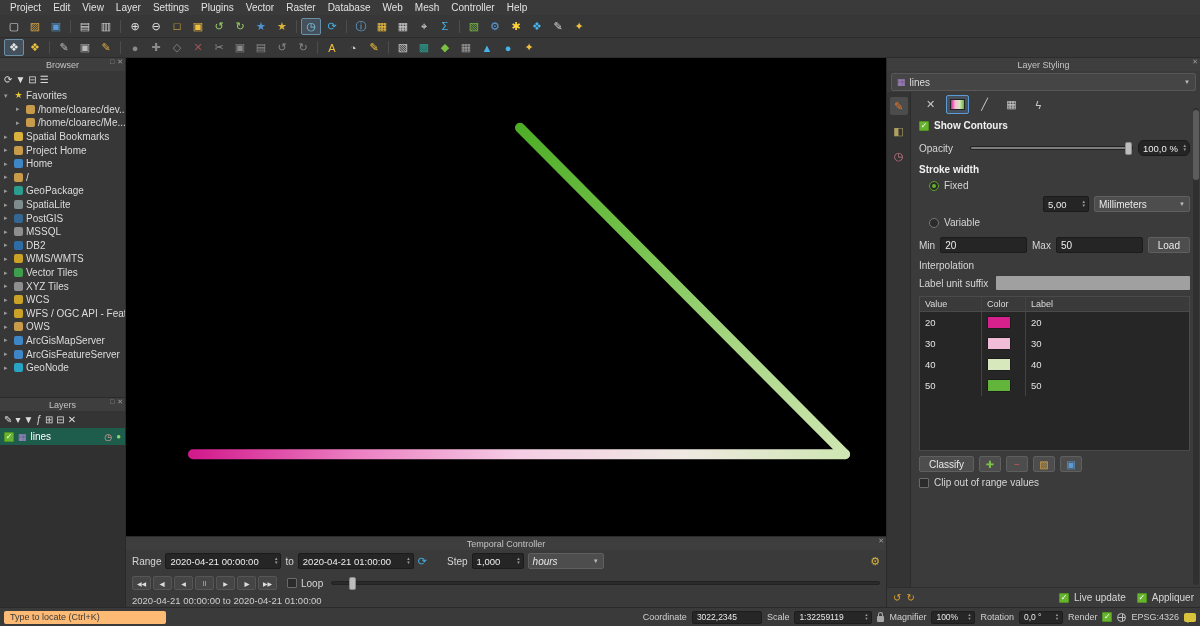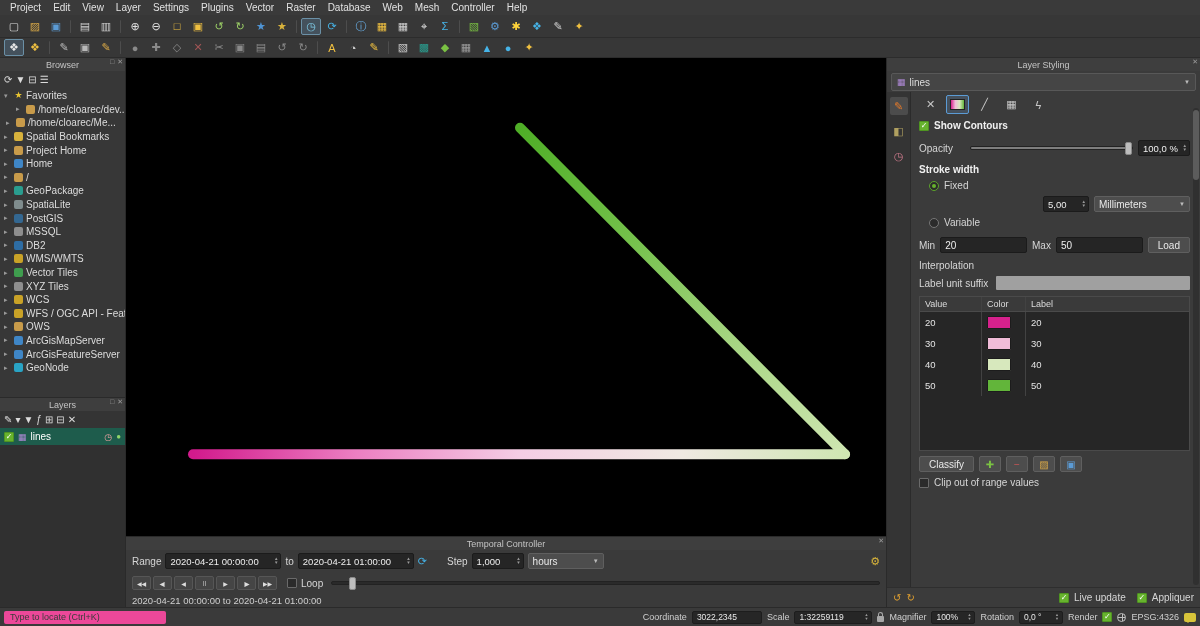--- a/index.html
+++ b/index.html
@@ -109,21 +109,21 @@
   .swatch { width:24px; height:13px; border:1px solid #1c1c1c; border-radius:1px; }
   .sbtn { width:22px; height:16px; background:#4d4d4d; border:1px solid #5f5f5f; border-radius:2px;
           display:flex; align-items:center; justify-content:center; font-size:10px; }
   #styling-bottom { height:20px; flex:0 0 20px; border-top:1px solid #2e2e2e; display:flex; align-items:center; gap:5px; padding:0 6px; font-size:10px; }
   #styling-scrollbar { position:absolute; right:1px; top:50px; bottom:22px; width:6px; background:#303030; border-radius:3px; }
   #styling-scrollbar .thumb { position:absolute; top:2px; left:0; width:6px; height:70px; background:#5c5c5c; border-radius:3px; }
 
   
   #statusbar { height:19px; flex:0 0 19px; background:#3a3a3a; border-top:1px solid #2a2a2a;
                display:flex; align-items:center; gap:5px; padding:0 4px; font-size:9px; color:#cfcfcf; }
-  #locate-box { width:162px; height:13px; background:#ec4899; color:#3b3b3b; border-radius:2px;
+  #locate-box { width:162px; height:13px; background:#fdba74; color:#3b3b3b; border-radius:2px;
                 display:flex; align-items:center; padding:0 6px; font-size:9px; }
   .sb-box { background:#262626; border:1px solid #1d1d1d; border-radius:2px; height:13px;
             display:flex; align-items:center; padding:0 3px 0 4px; color:#e8e8e8; font-size:8.5px; gap:2px; }
   .sb-arrows { display:flex; flex-direction:column; font-size:4px; line-height:4px; color:#999; }
   .lock { width:7px; height:6px; background:#a8a8a8; border-radius:1px; position:relative; margin-top:3px; }
   .lock::before { content:""; position:absolute; top:-4px; left:1px; width:3px; height:4px;
                   border:1px solid #a8a8a8; border-bottom:none; border-radius:3px 3px 0 0; }
   .globe { width:9px; height:9px; border:1px solid #c0c0c0; border-radius:50%; position:relative; }
   .globe::before { content:""; position:absolute; left:0; right:0; top:3.5px; height:1px; background:#c0c0c0; }
   .globe::after  { content:""; position:absolute; top:0; bottom:0; left:3.5px; width:1px; background:#c0c0c0; }
@@ -355,21 +355,21 @@
           <div class="tree-item">
           <span class="tree-arrow">▾</span>
           <span class="tree-ico" style="background: transparent; color: rgb(232, 196, 49);">★</span>
           <span class="tree-label">Favorites</span>
         </div>
           <div class="tree-item" style="padding-left: 16px;">
           <span class="tree-arrow">▸</span>
           <span class="tree-ico" style="background: rgb(200, 155, 74); color: rgb(255, 255, 255);"></span>
           <span class="tree-label">/home/cloarec/dev...</span>
         </div>
-          <div class="tree-item" style="padding-left: 6px;">
+          <div class="tree-item" style="padding-left: 16px;">
           <span class="tree-arrow">▸</span>
           <span class="tree-ico" style="background: rgb(200, 155, 74); color: rgb(255, 255, 255);"></span>
           <span class="tree-label">/home/cloarec/Me...</span>
         </div>
           <div class="tree-item">
           <span class="tree-arrow">▸</span>
           <span class="tree-ico" style="background: rgb(216, 178, 60); color: rgb(255, 255, 255);"></span>
           <span class="tree-label">Spatial Bookmarks</span>
         </div>
           <div class="tree-item">
@@ -546,21 +546,21 @@
           </div>
           <span style="color:#46b4e8;font-size:11px;">⟳</span>
           <span class="slabel" style="margin-left:16px;">Step</span>
           <div class="spin" style="width:52px;">
             <span>1,000</span>
             <span class="arrows">
                 <span>▲</span>
                 <span>▼</span>
               </span>
           </div>
-          <div class="dd" style="width:76px;">
+          <div class="dd" style="width:76px;font-style:italic;">
             <span>hours</span>
               <span class="arr">▼</span>
           </div>
           <span style="margin-left:auto;color:#d8b43a;font-size:11px;">⚙</span>
         </div>
         <div class="trow">
           <span style="display:flex;gap:2px;">
               <span class="pbtn">◀◀</span>
               <span class="pbtn">◀|</span>
               <span class="pbtn">◀</span>
@@ -629,21 +629,21 @@
             <span class="cb checked"></span>
             <span class="bold-label">Show Contours</span>
           </div>
 
           <div class="srow" style="margin-top:4px;">
             <span class="slabel" style="width:46px;">Opacity</span>
             <div class="slider" style="flex:1;">
               <span class="fill" style="width:100%;"></span>
                 <span class="handle" style="right:0;"></span>
             </div>
-            <div class="spin" style="width:52px;">
+            <div class="spin" style="width:52px;border-radius:6px;">
               <span>100,0 %</span>
               <span class="arrows">
                   <span>▲</span>
                   <span>▼</span>
                 </span>
             </div>
           </div>
 
           <div class="bold-label" style="margin-top:3px;">Stroke width</div>
 

